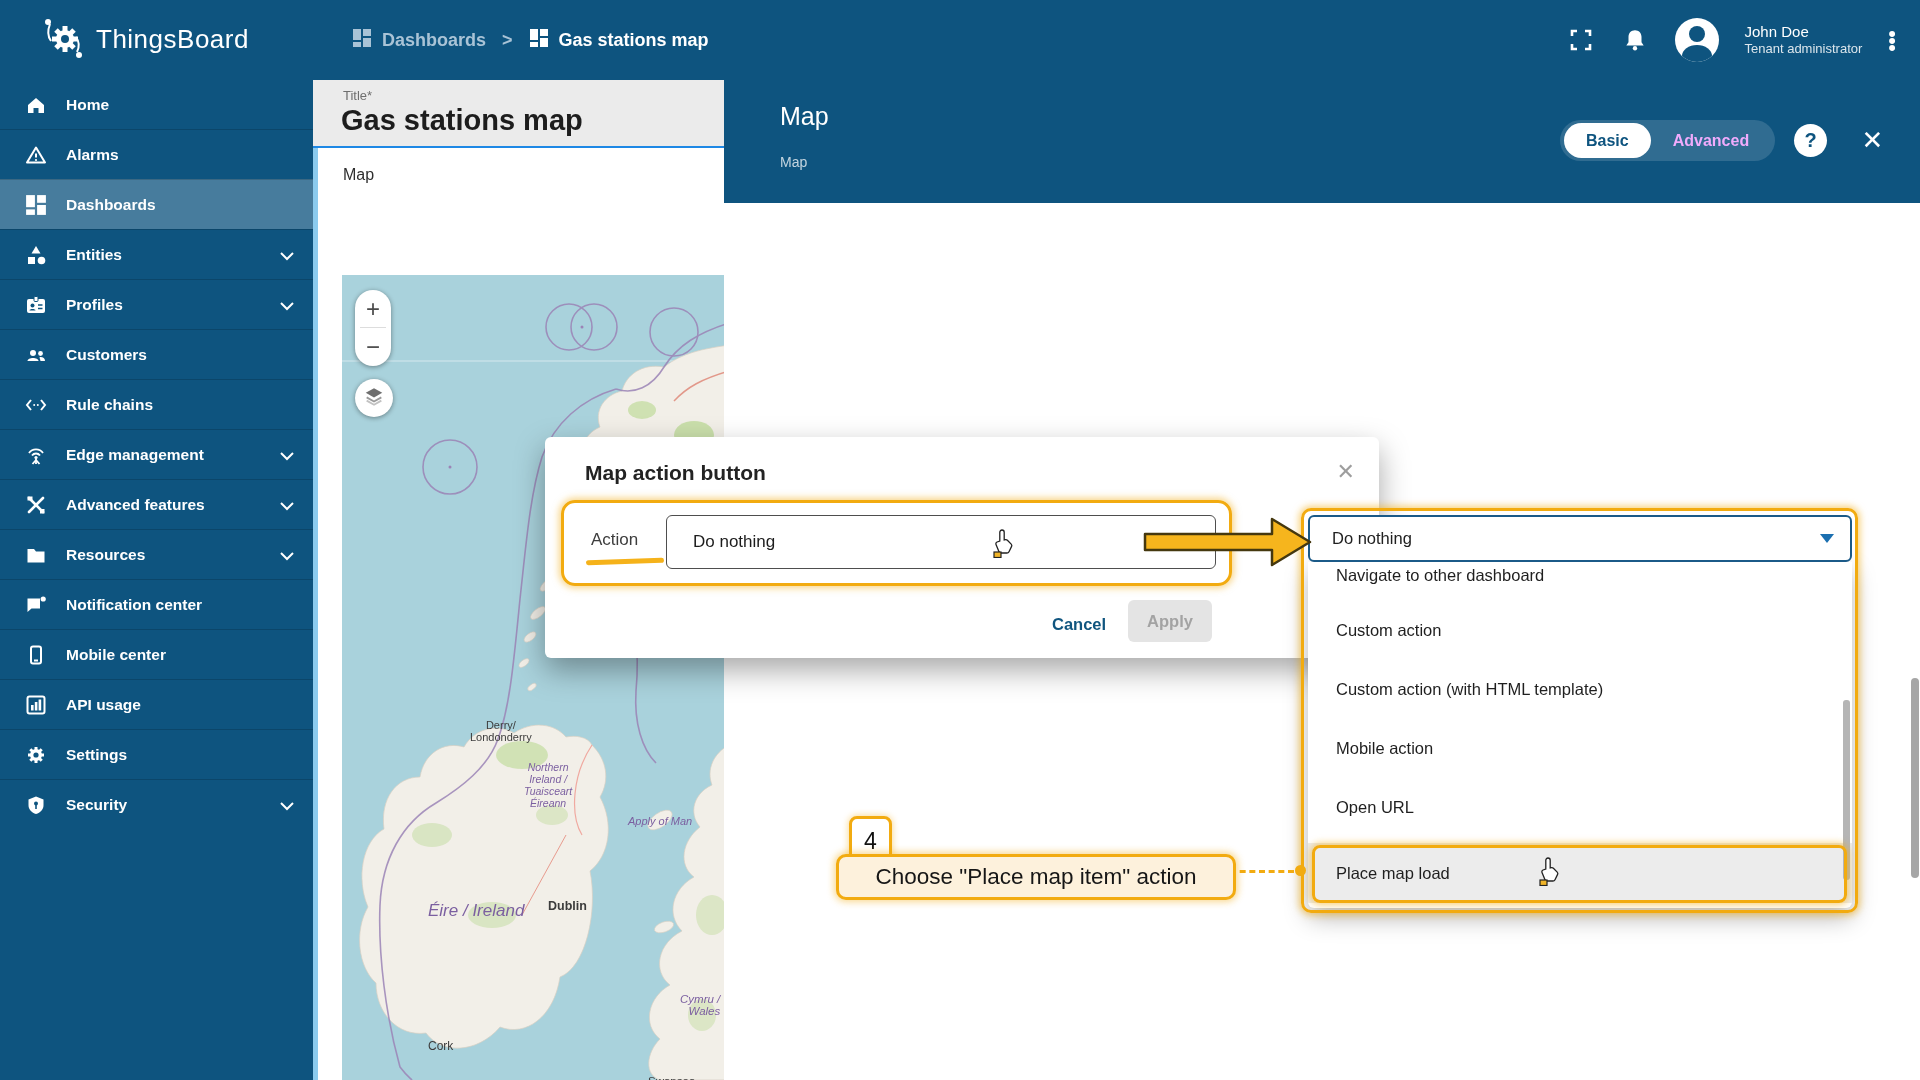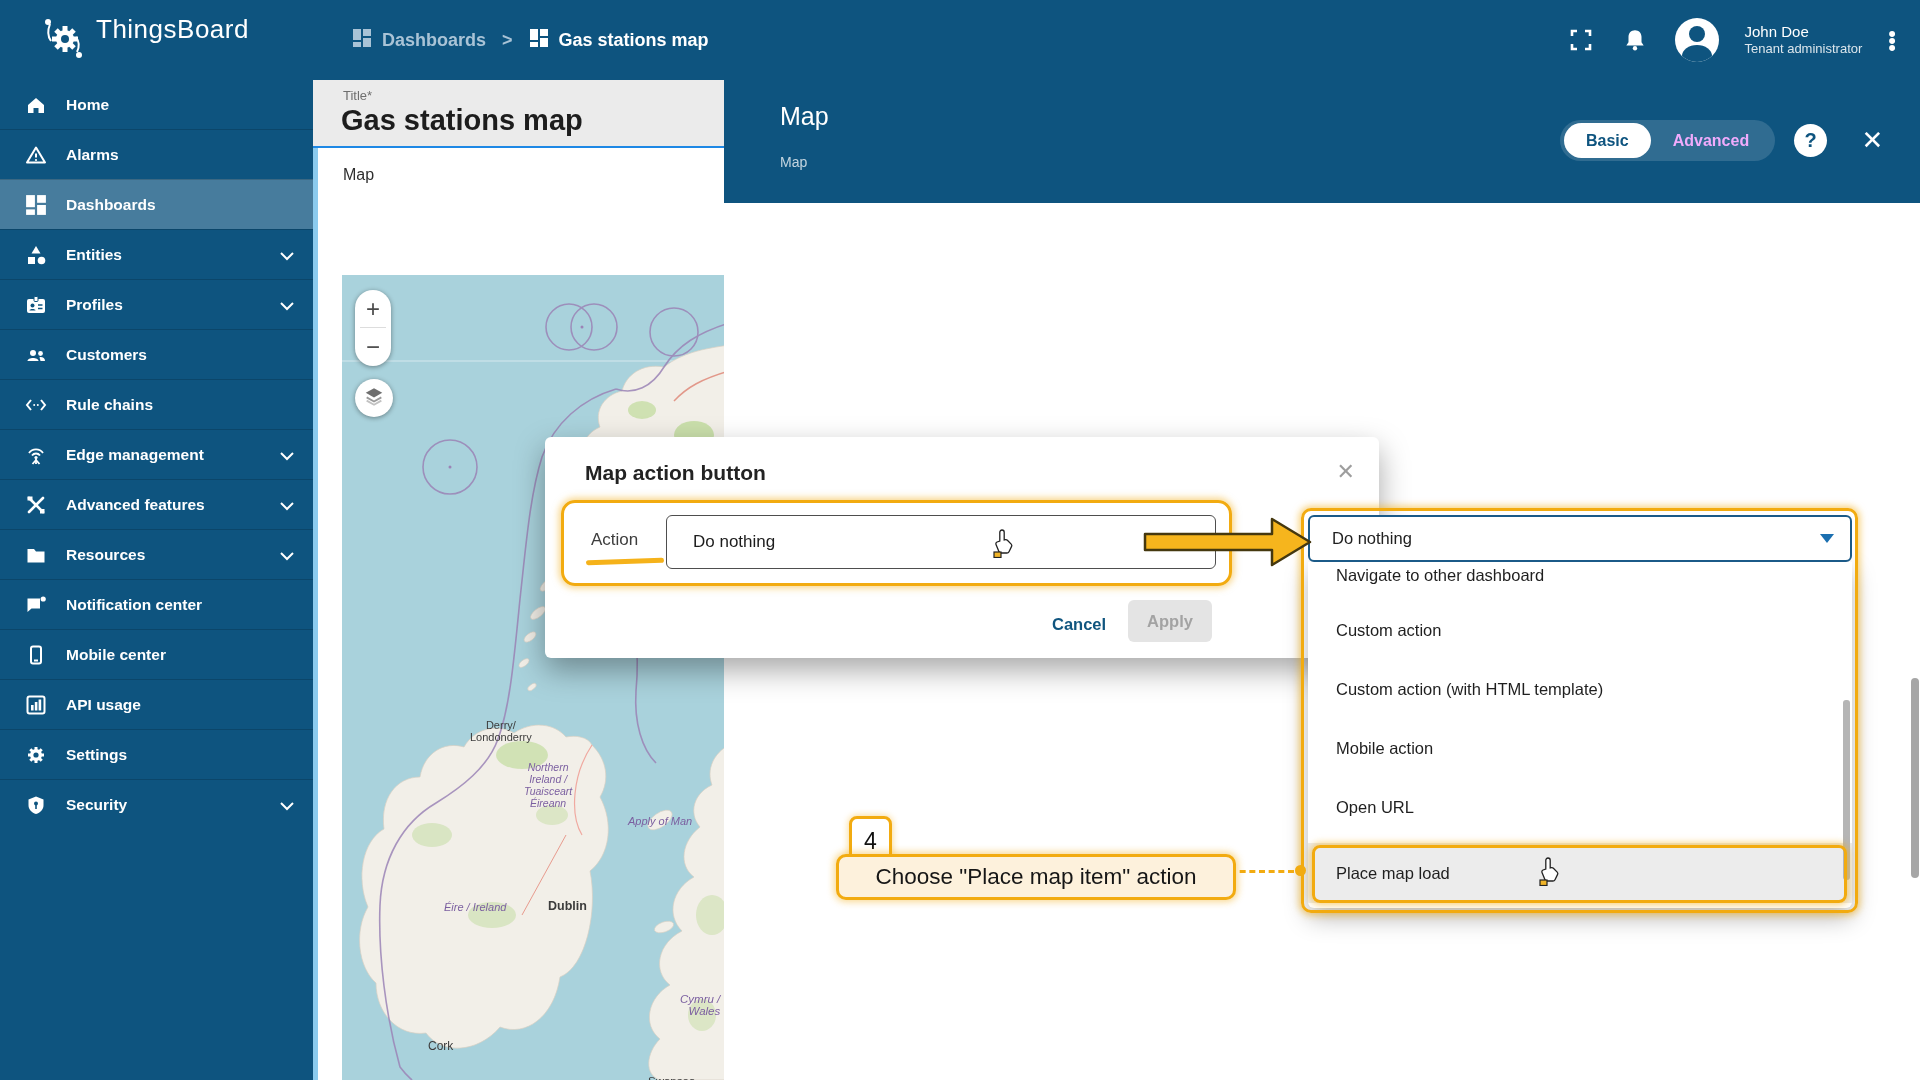--- a/index.html
+++ b/index.html
@@ -1,21 +1,21 @@
 <!DOCTYPE html>
 <html><head>
 <meta charset="utf-8">
 <style>
   html,body{margin:0;padding:0;}
   body{width:1920px;height:1080px;position:relative;overflow:hidden;
        font-family:"Liberation Sans","DejaVu Sans",sans-serif;background:#ffffff;}
 
   
   .header{position:absolute;left:0;top:0;width:1920px;height:80px;background:#0e547f;z-index:30;}
-  .logo{position:absolute;left:42px;top:14px;display:flex;gap:12px;color:#fff;}
+  .logo{position:absolute;left:42px;top:14px;display:flex;align-items:center;gap:12px;color:#fff;}
   .logo-text{font-size:26px;font-weight:500;letter-spacing:.5px;}
   .crumbs{position:absolute;left:352px;top:0;height:80px;display:flex;align-items:center;gap:16px;}
   .crumb{display:flex;align-items:center;gap:10px;font-size:18px;font-weight:600;}
   .crumb.dim{color:#a9c3d6;}
   .crumb.cur{color:#ffffff;}
   .crumb-sep{color:#a9c3d6;font-size:18px;font-weight:700;}
   .header-right{position:absolute;right:24px;top:0;height:80px;display:flex;align-items:center;gap:26px;}
   .hicon{width:28px;height:28px;display:flex;align-items:center;justify-content:center;}
   .avatar{width:44px;height:44px;border-radius:50%;background:#fff;overflow:hidden;position:relative;}
   .avatar .head{position:absolute;left:14px;top:8px;width:16px;height:16px;border-radius:50%;background:#0e547f;}
@@ -469,21 +469,21 @@
         <circle cx="108" cy="192" r="1.5" fill="#9b84b6"></circle>
       </svg>
       <div class="map-label ml-region" style="left:228px;top:178px;font-size:14px;">Alba / Scotland</div>
       <div class="map-label ml-city" style="left:128px;top:444px;font-size:11px;text-align:center;">Derry/
 Londonderry</div>
       <div class="map-label ml-region" style="left:182px;top:486px;font-size:10.5px;text-align:center;">Northern
 Ireland /
 Tuaisceart
 Éireann</div>
       <div class="map-label ml-region" style="left:286px;top:540px;font-size:11px;">Apply of Man</div>
-      <div class="map-label ml-region" style="left:102px;top:626px;font-size:11px;">Éire / Ireland</div>
+      <div class="map-label ml-region" style="left:86px;top:626px;font-size:17px;">Éire / Ireland</div>
       <div class="map-label ml-city" style="left:206px;top:624px;font-size:12.5px;font-weight:600;">Dublin</div>
       <div class="map-label ml-city" style="left:86px;top:764px;font-size:12px;">Cork</div>
       <div class="map-label ml-region" style="left:338px;top:718px;font-size:11.5px;text-align:right;">Cymru /
 Wales</div>
       <div class="map-label ml-city" style="left:306px;top:800px;font-size:11.5px;">Swansea</div>
       <div class="zoom-pill">
         <div class="zoom-btn">+</div>
         <div class="zoom-div"></div>
         <div class="zoom-btn">−</div>
       </div>

